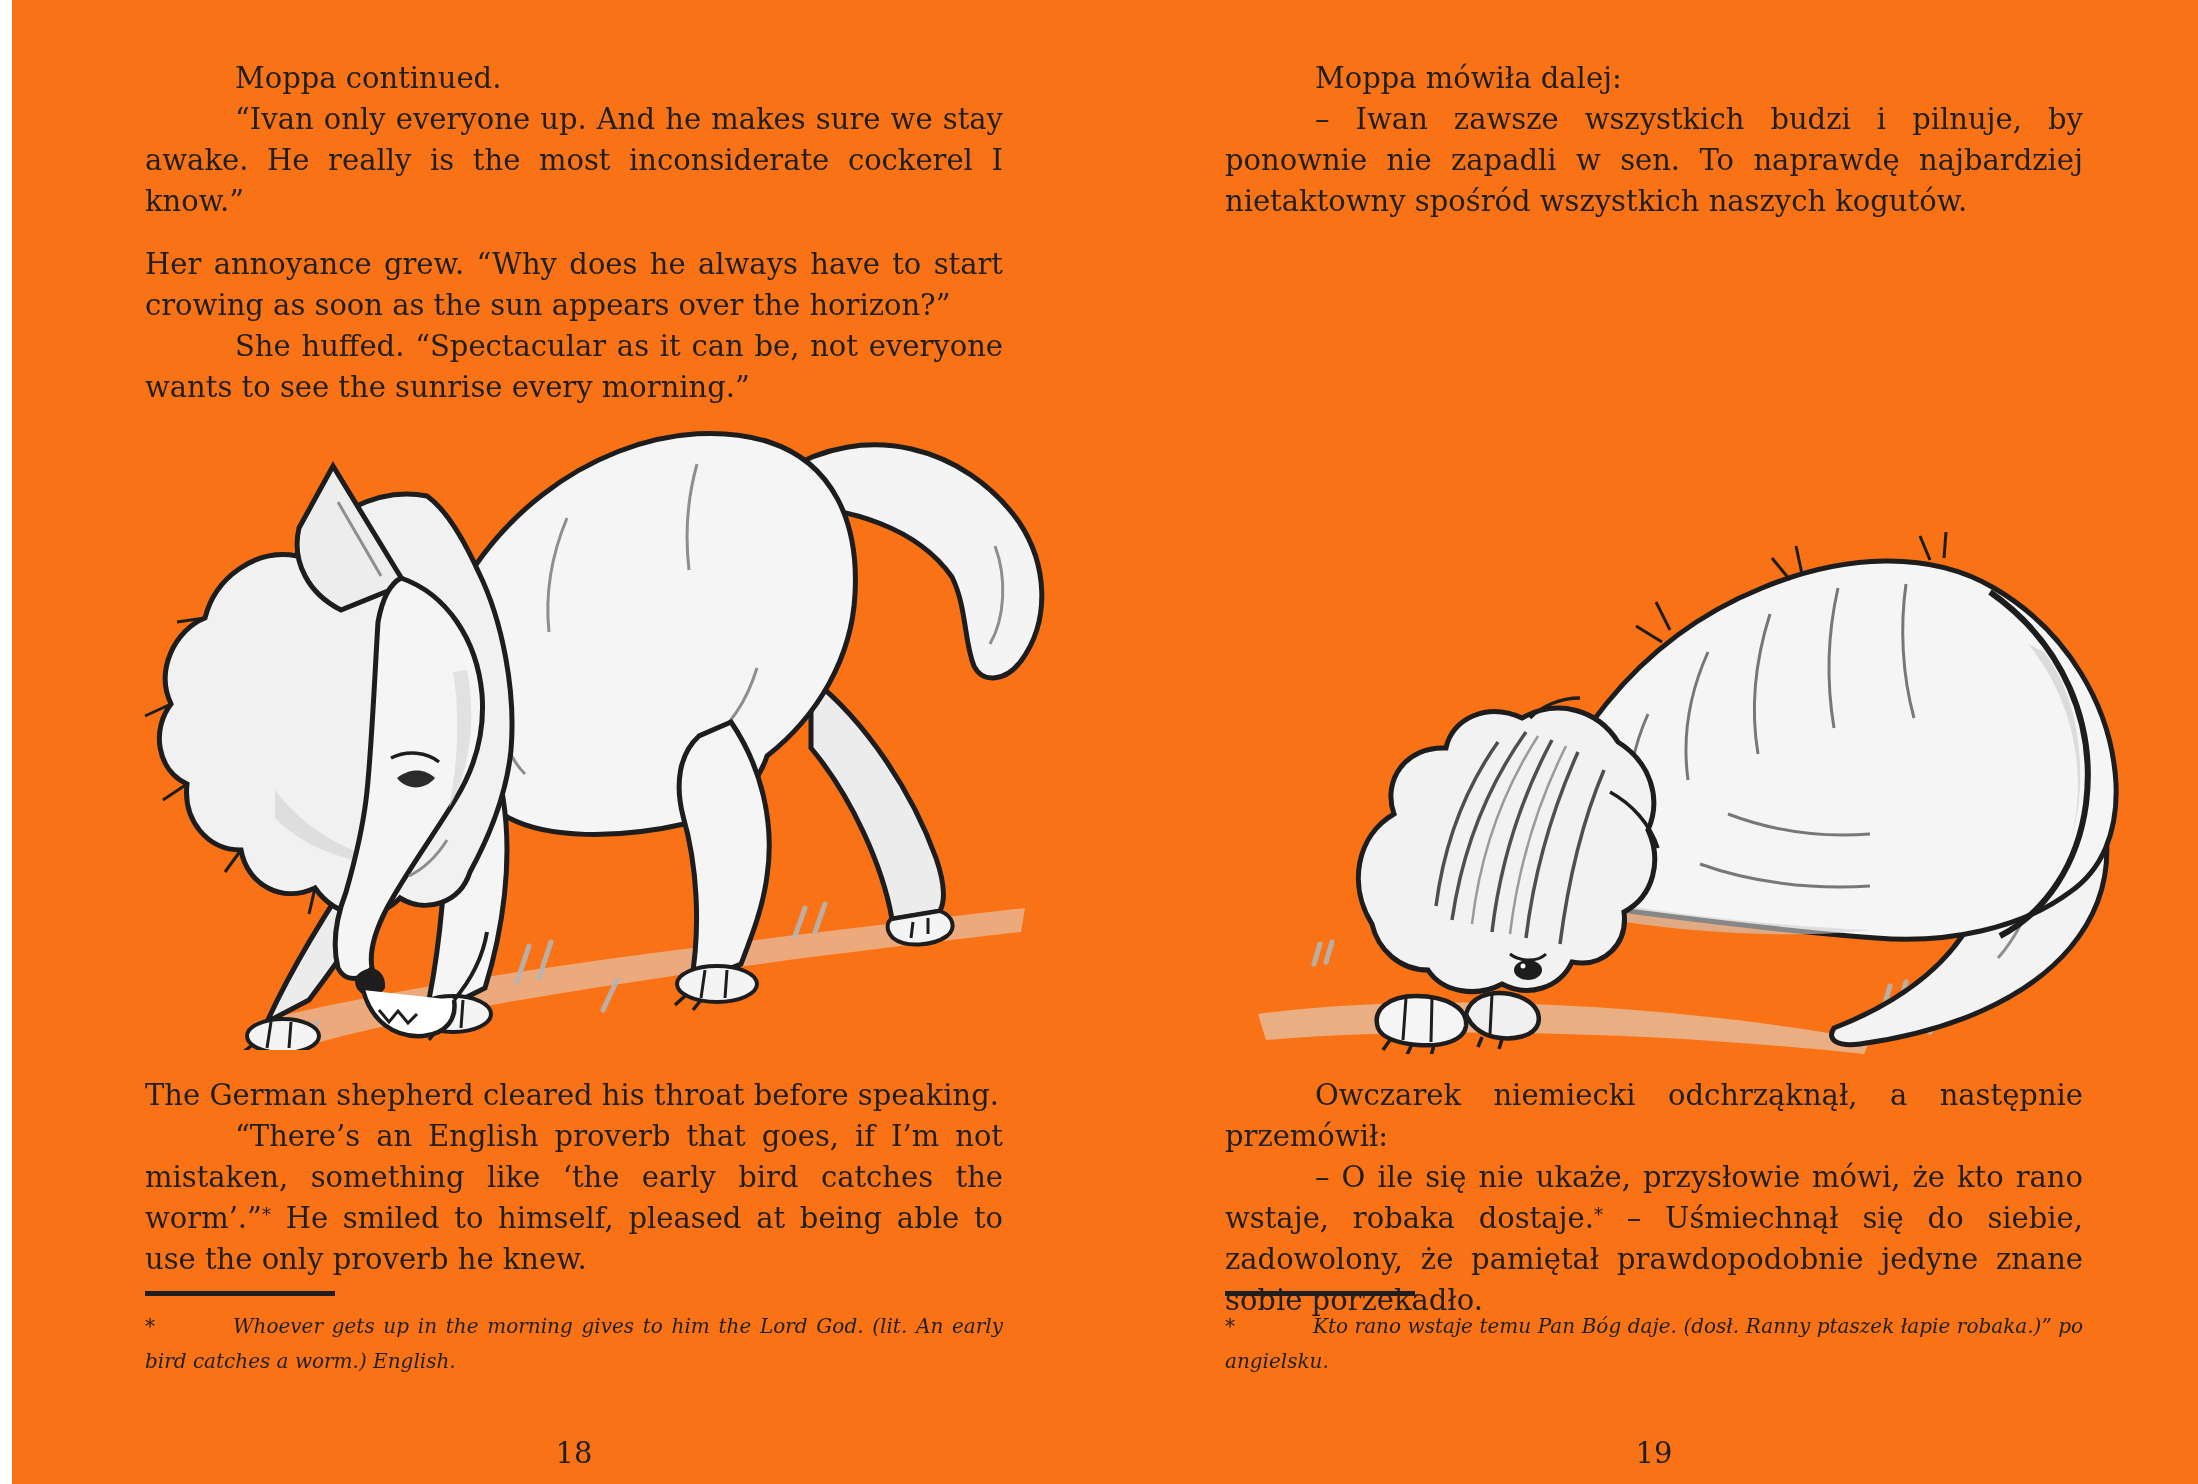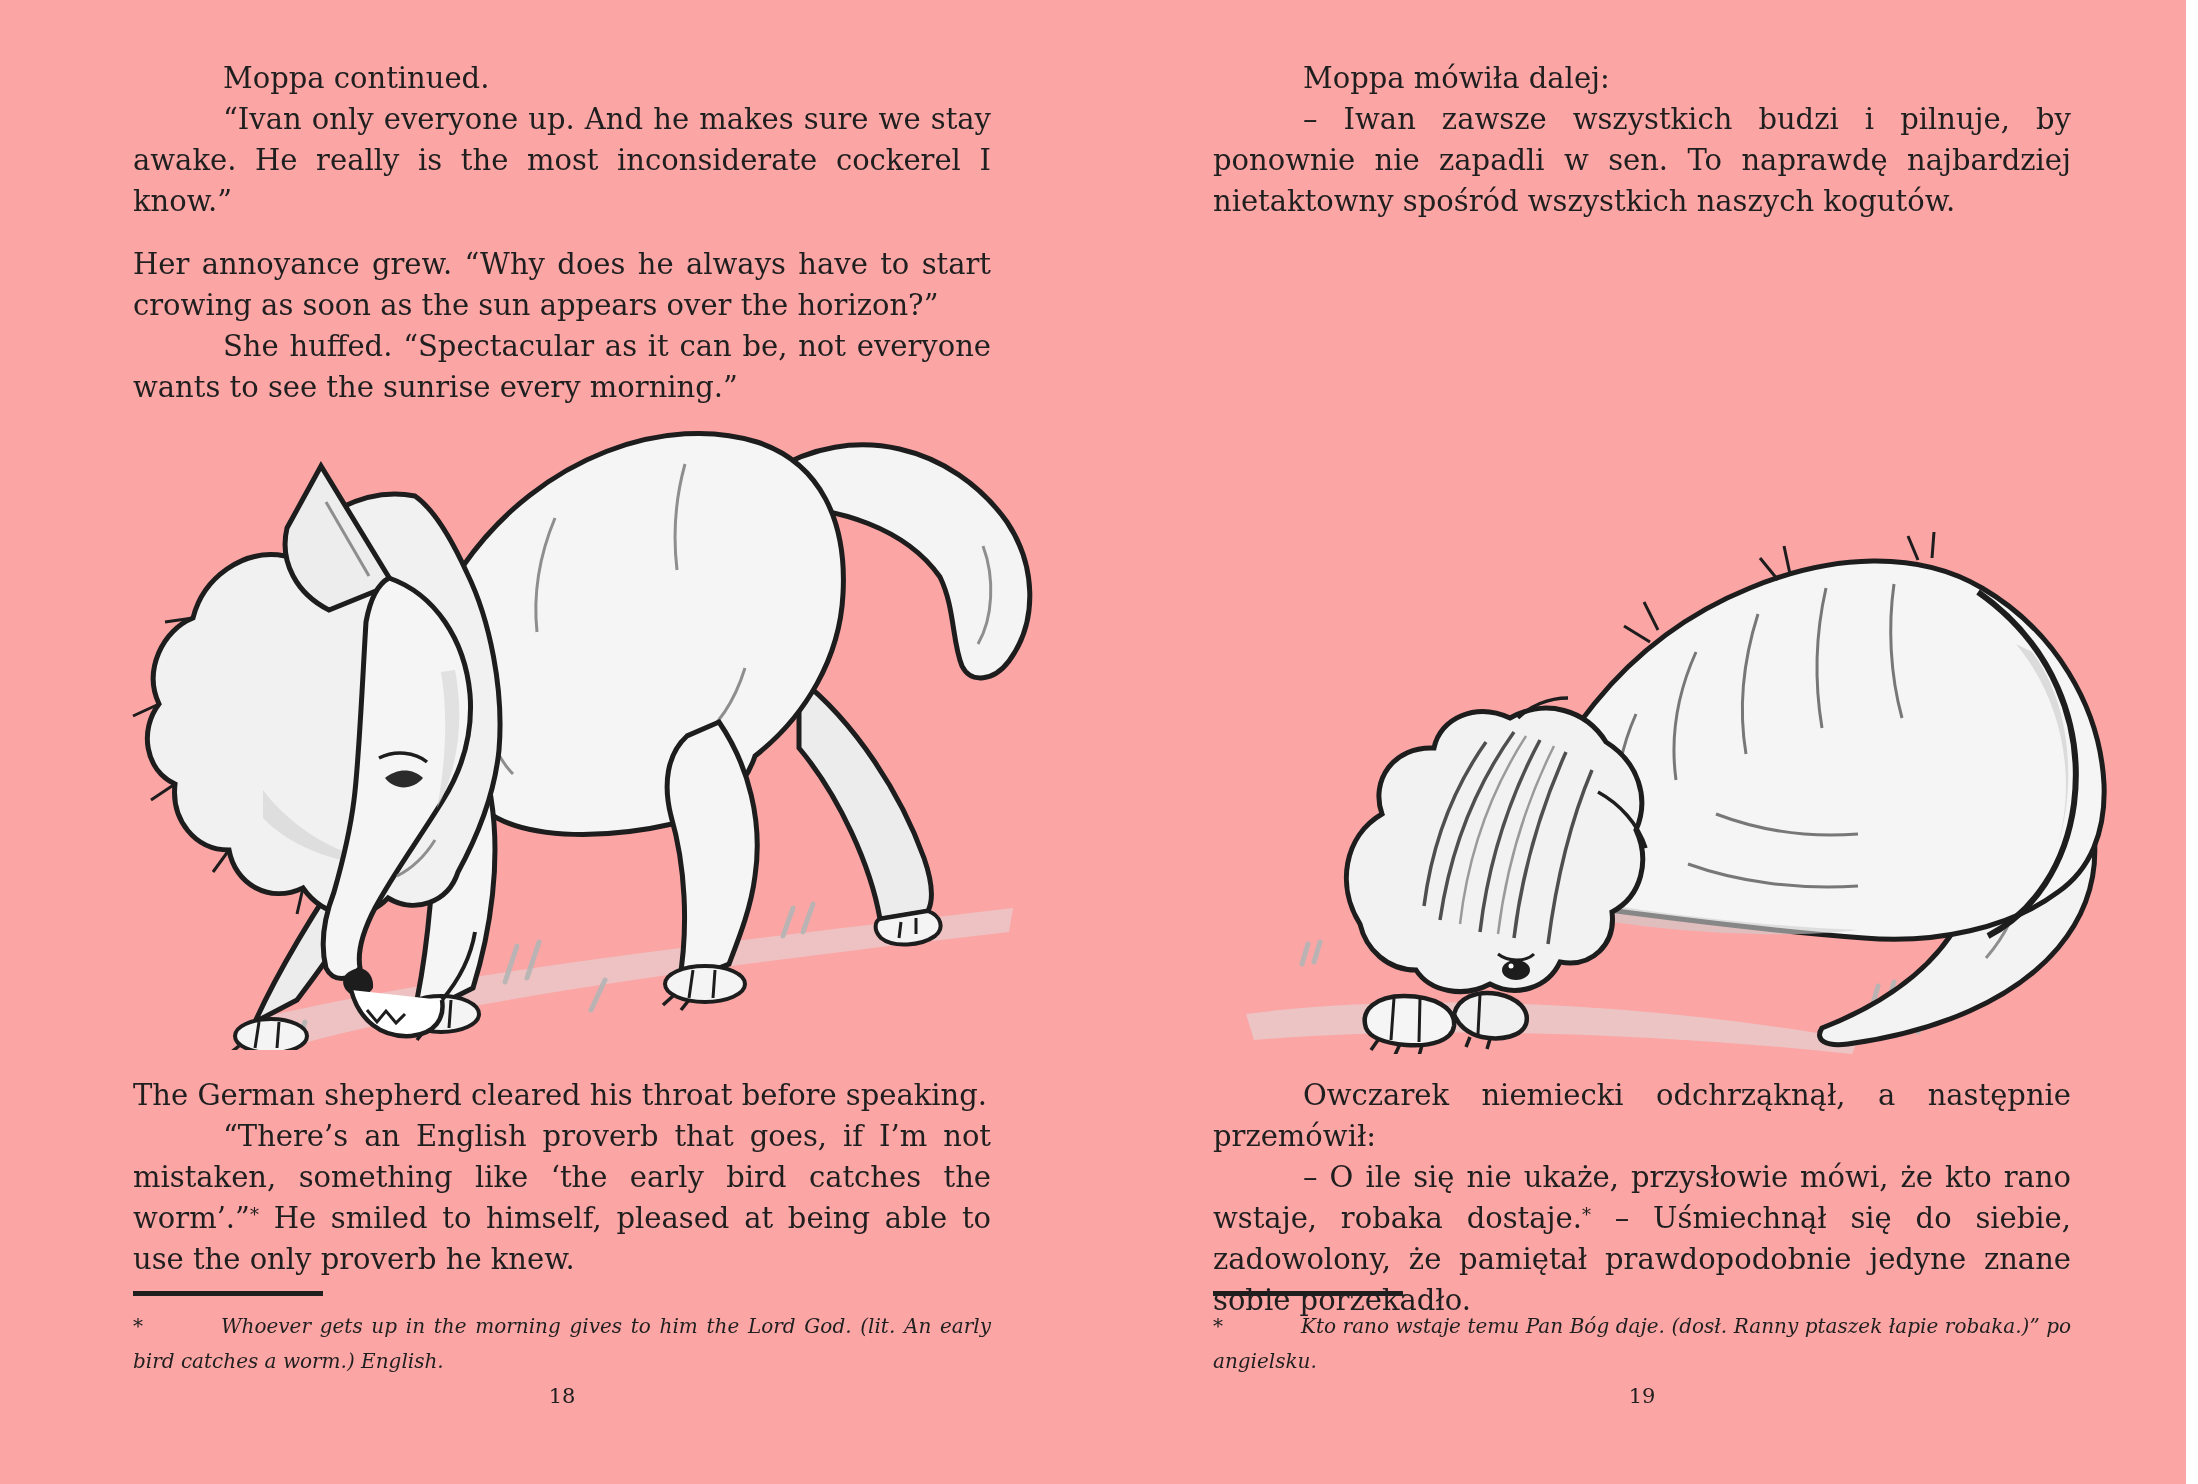--- a/index.html
+++ b/index.html
@@ -1,34 +1,34 @@
 <!DOCTYPE html>
 <html><head>
 <meta charset="utf-8">
 <style>
   html,body{margin:0;padding:0;background:#ffffff;}
   .spread{
-    position:relative;width:2186px;height:1484px;background:#fca5a5;
-    font-family:"DejaVu Serif","Liberation Serif",serif;color:#1f1f1f;overflow:hidden;
+    position:relative;width:2186px;height:1484px;background:#f97316;
+    font-family:"DejaVu Serif","Liberation Serif",serif;color:#1f1f1f;overflow:hidden;margin-left:12px;
   }
   .page{position:absolute;top:0;width:858px;height:1484px;}
   .page.left{left:133px;}
   .page.right{left:1213px;}
   .text-block{position:absolute;left:0;width:100%;}
   .text-block.top{top:58px;}
   .text-block.bottom{top:1075px;}
   .para{margin:0;font-size:29px;line-height:41px;text-align:justify;hyphens:none;}
   .para.indent{text-indent:90px;}
   .para.gap-top{margin-top:22px;}
   .ref{font-size:18px;vertical-align:7px;line-height:0;}
   .footnote-area{position:absolute;top:1291px;left:0;width:100%;}
   .footnote-rule{width:190px;height:5px;background:#1f1f1f;}
   .footnote{margin:13px 0 0 0;font-size:20px;line-height:35px;font-style:italic;text-align:justify;}
   .fn-marker{display:inline-block;width:88px;text-indent:0;}
-  .page-number{position:absolute;top:1384px;left:0;width:100%;text-align:center;font-size:21px;}
+  .page-number{position:absolute;top:1436px;left:0;width:100%;text-align:center;font-size:29px;}
   figure.illustration{position:absolute;margin:0;padding:0;}
   .page.left figure.illustration{left:-50px;top:370px;width:985px;height:680px;}
   .page.right figure.illustration{left:5px;top:492px;width:912px;height:562px;}
   figure.illustration svg{display:block;width:100%;height:100%;}
 </style>
 </head>
 <body>
 
 <div class="spread">
 

